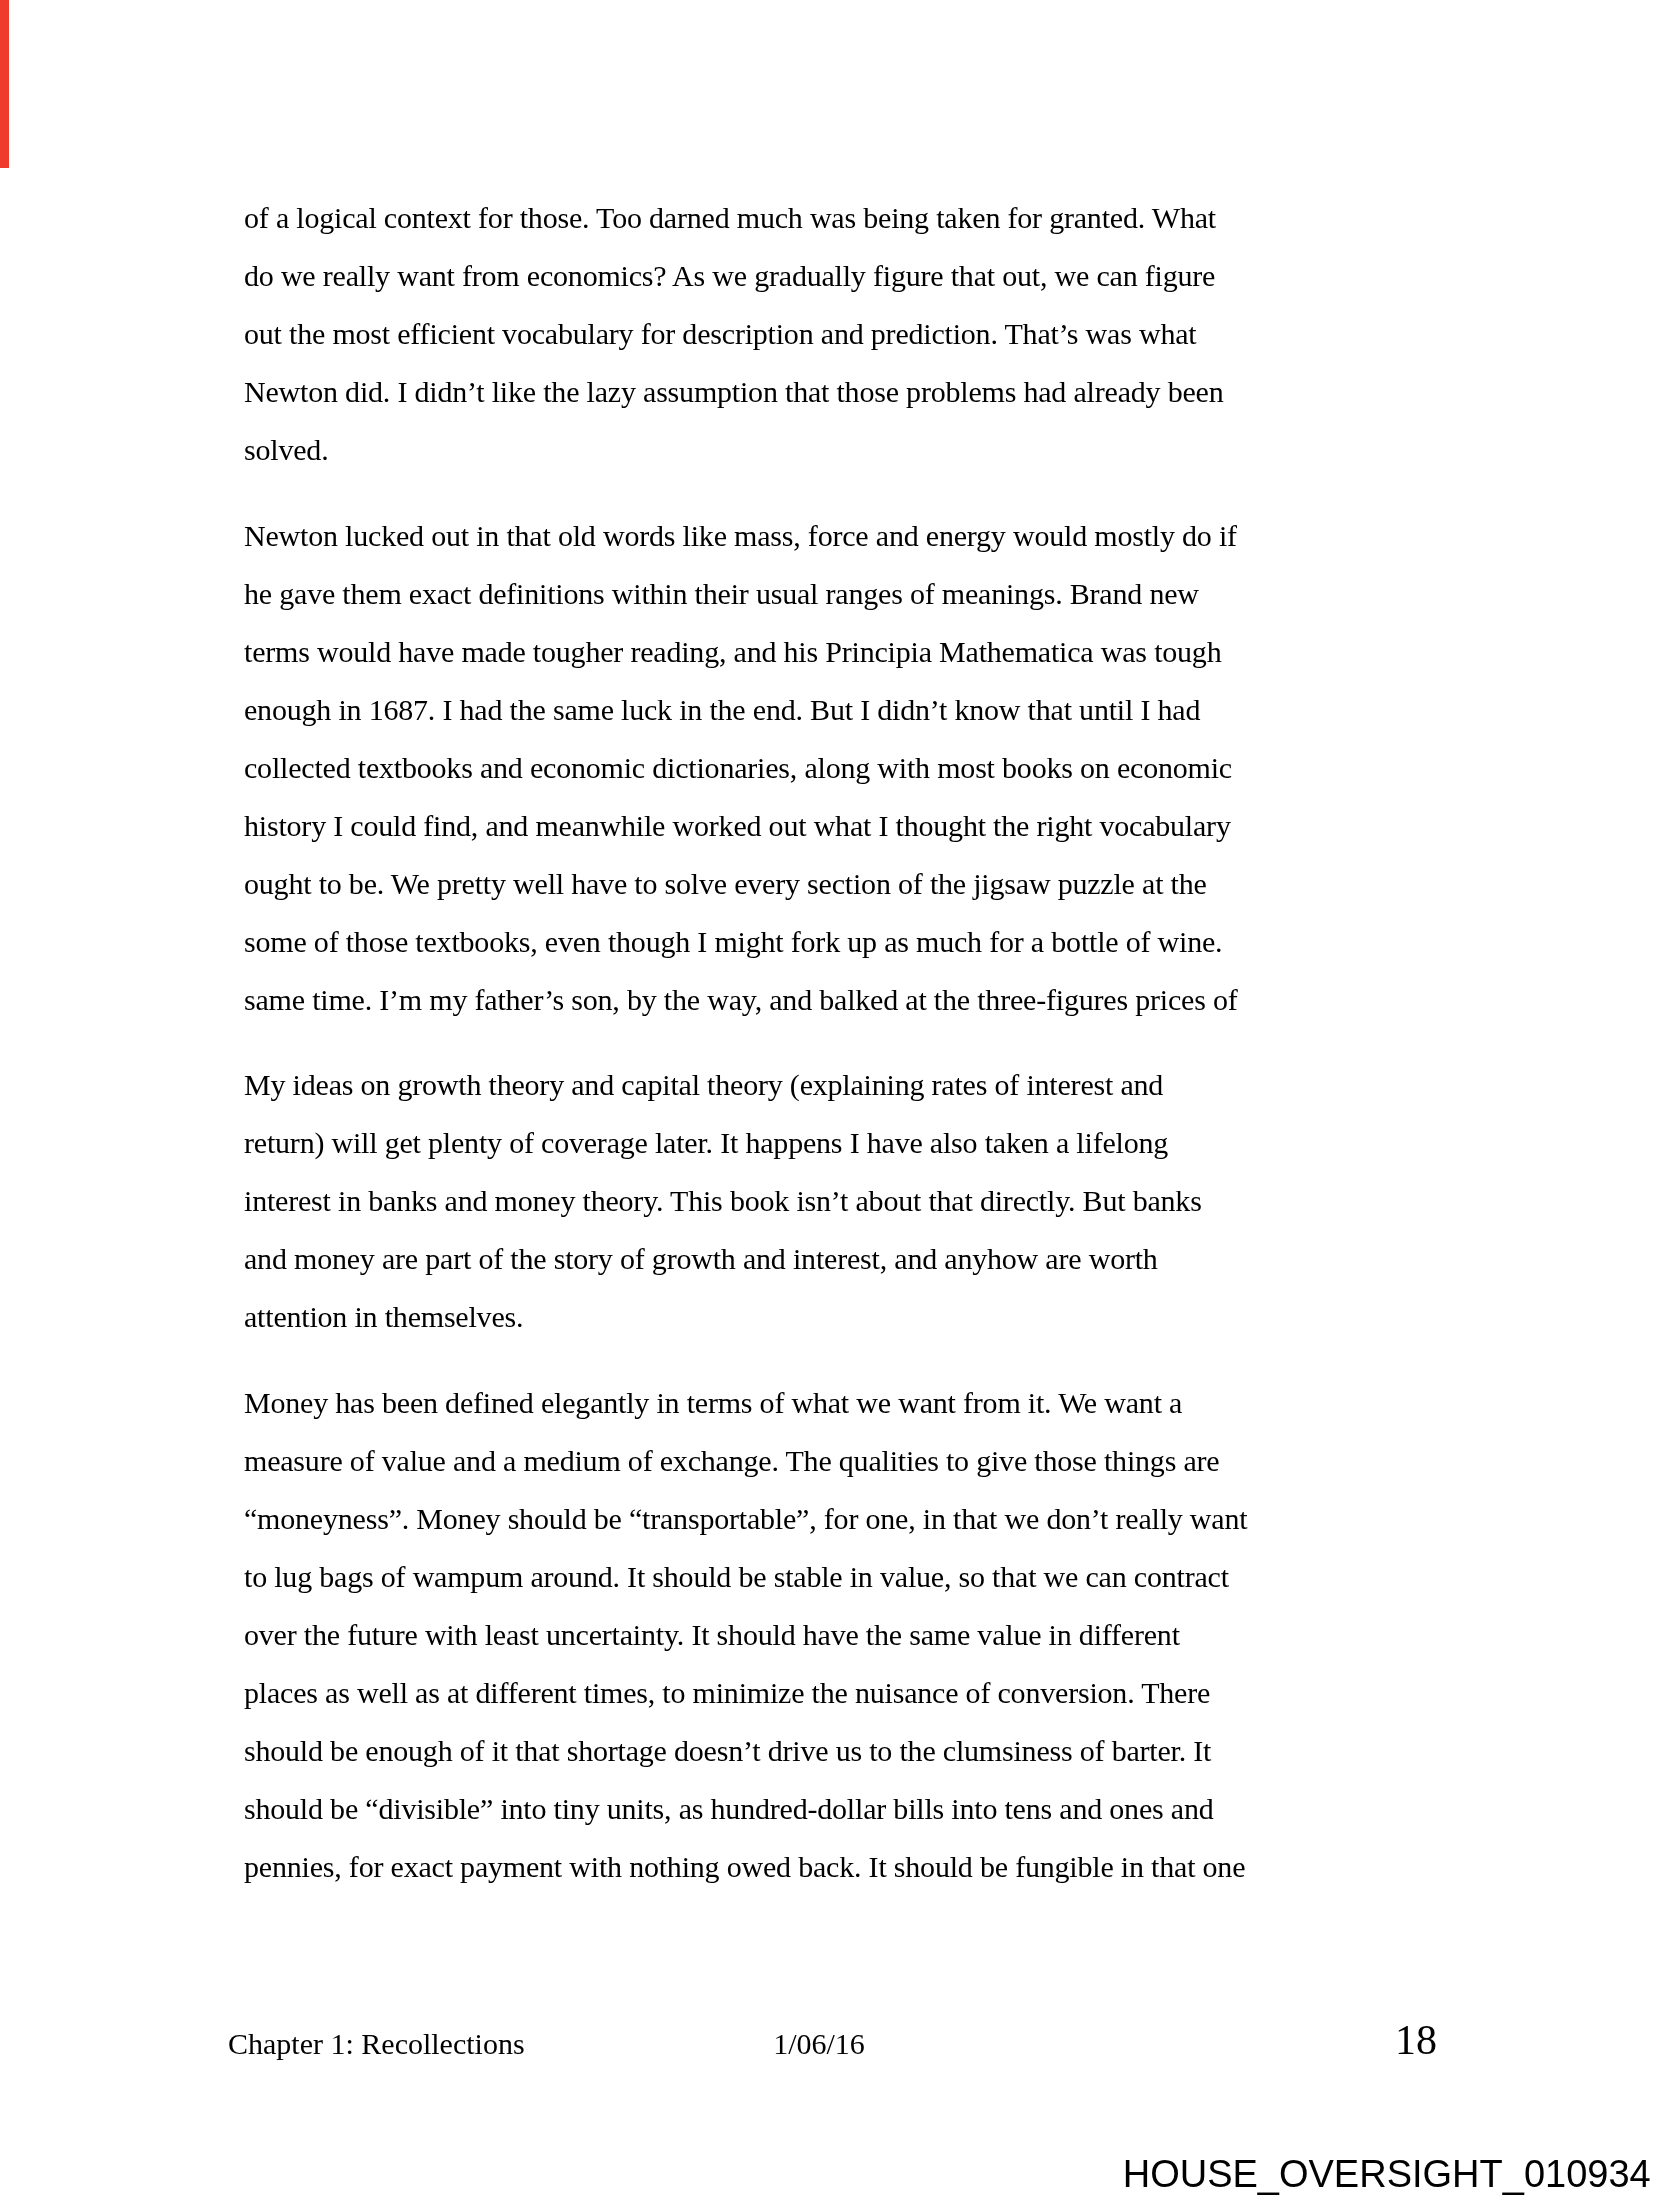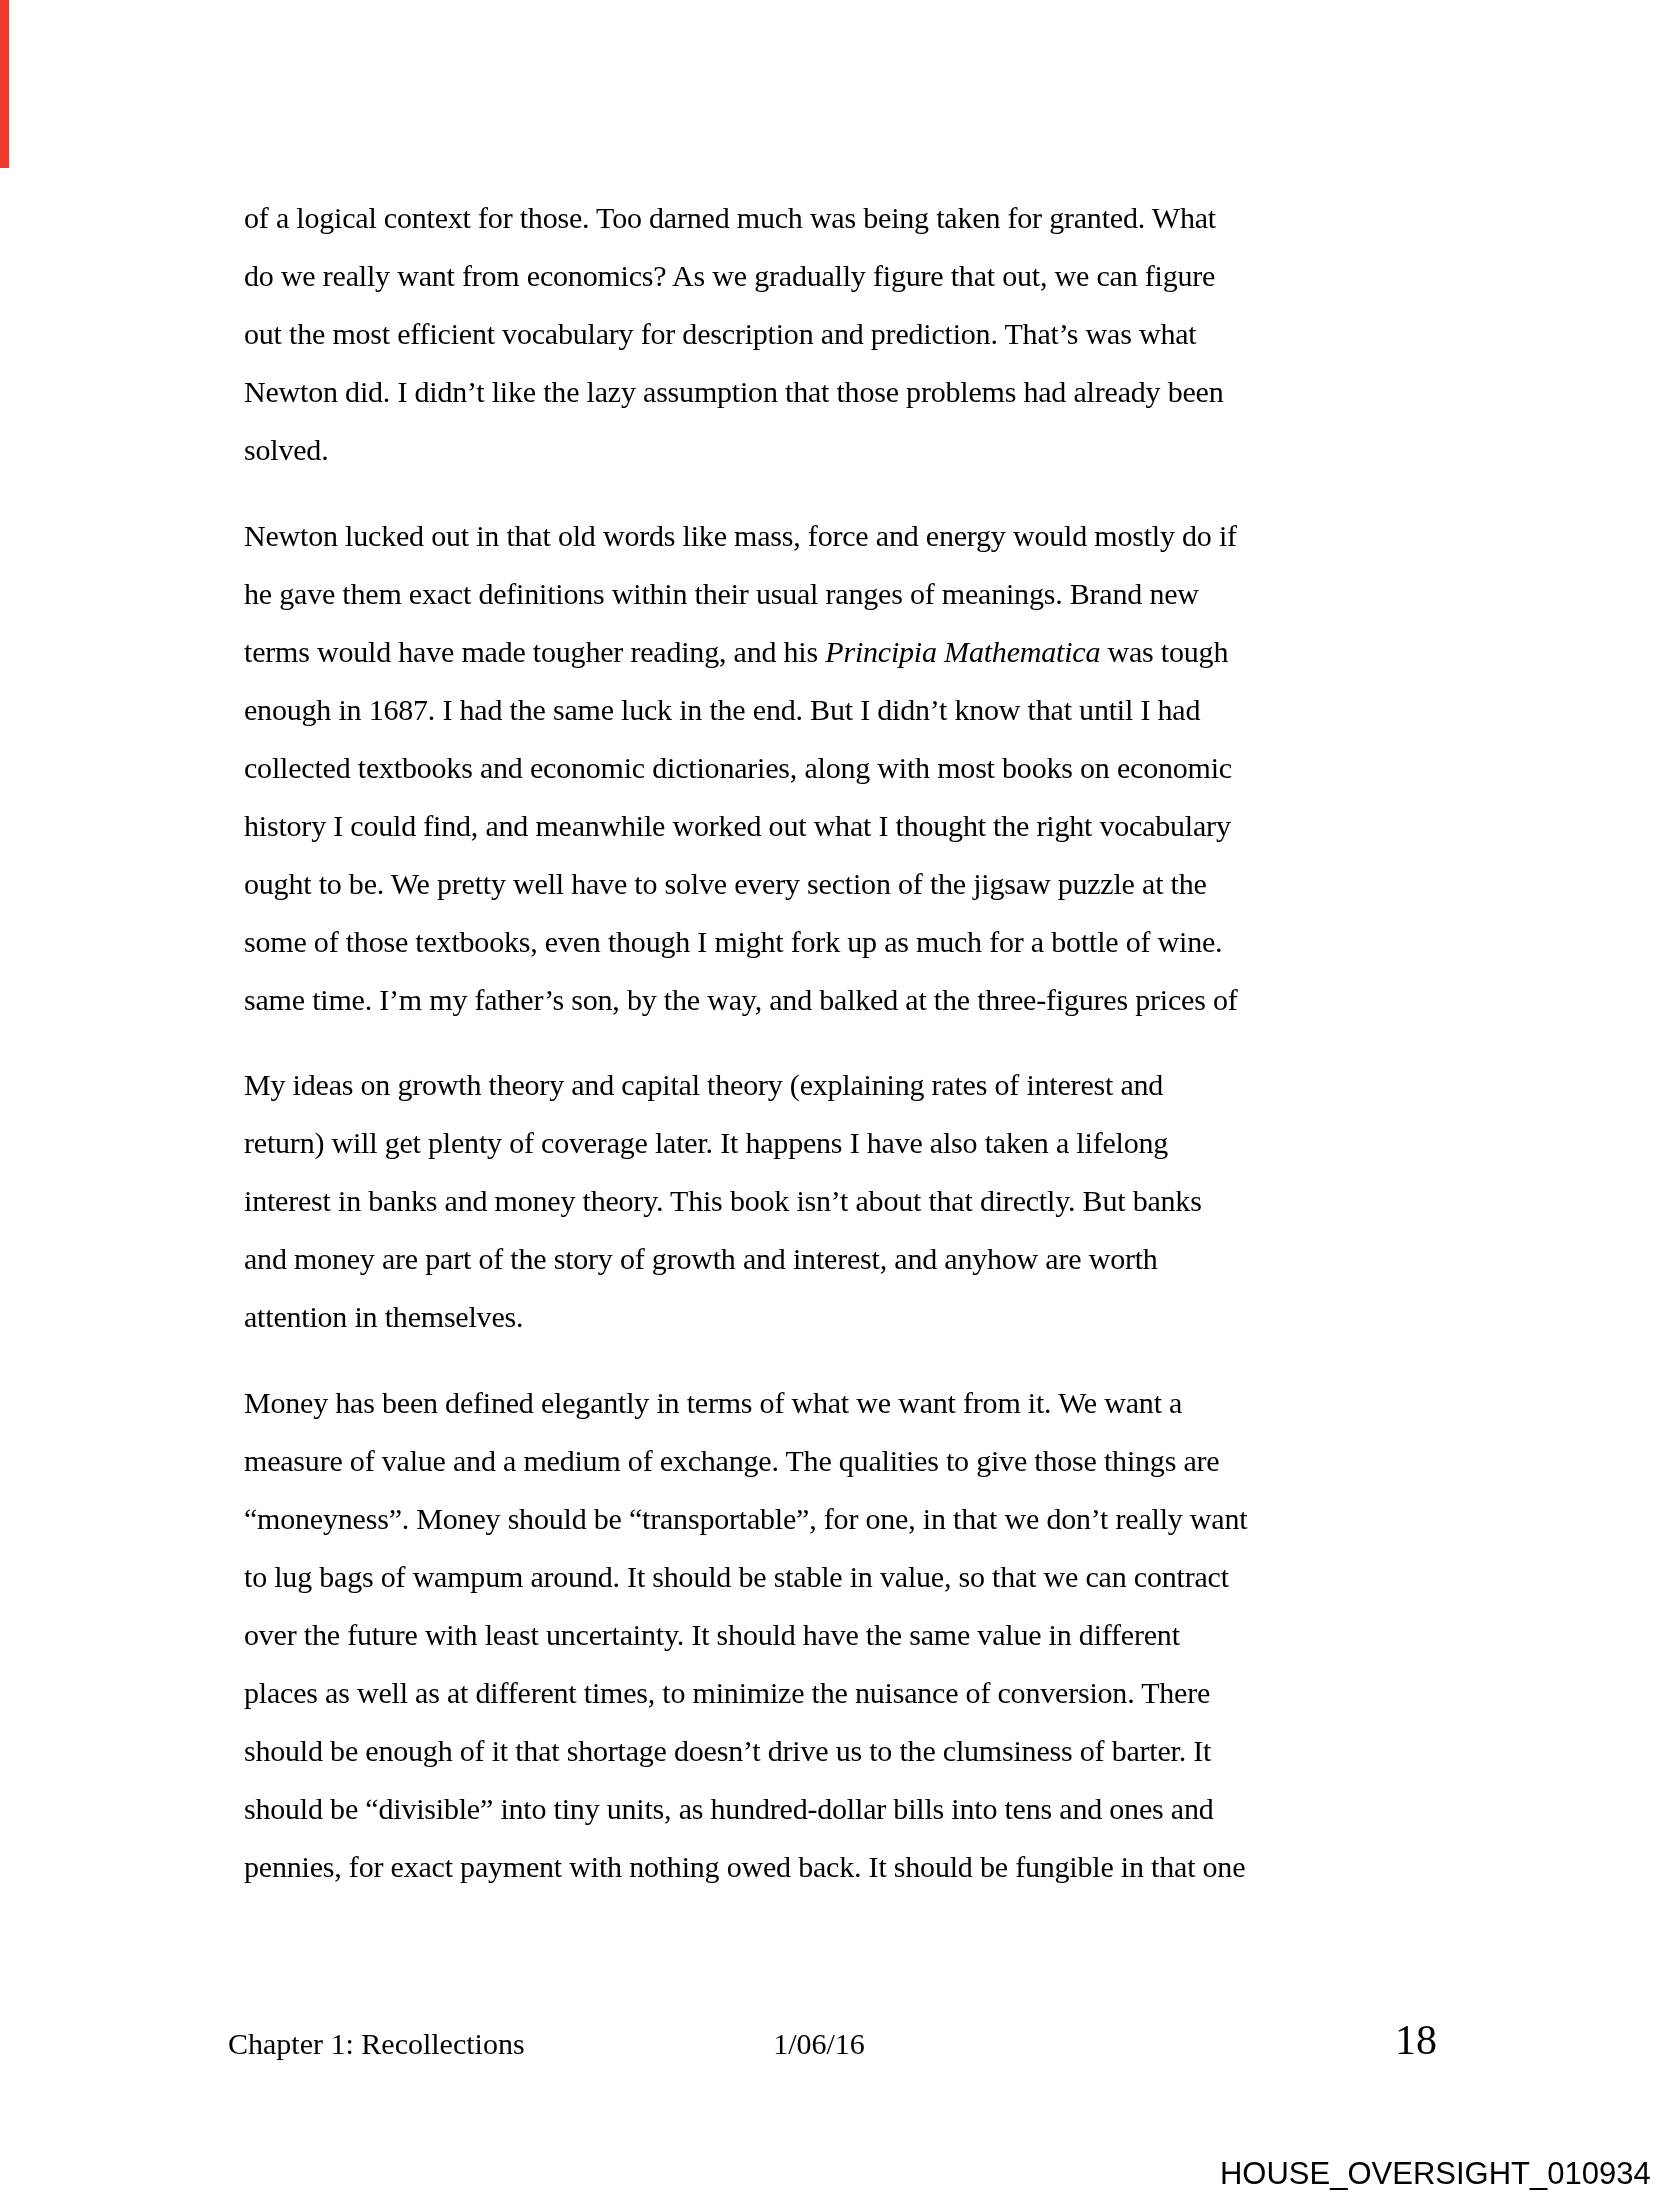--- a/index.html
+++ b/index.html
@@ -35,21 +35,20 @@
     letter-spacing: -0.2px;
   }
   .para + .para {
     margin-top: 27.5px;
   }
   .line {
     white-space: nowrap;
     height: 58px;
   }
   .italic {
-    font-style: italic;
   }
   .footer {
     position: absolute;
     left: 228px;
     right: 232px;
     top: 2024px;
     height: 39px;
     font-size: 30px;
     line-height: 39px;
   }
@@ -68,21 +67,21 @@
     position: absolute;
     right: 0;
     top: -2.6px;
     font-size: 42px;
   }
   .bates {
     position: absolute;
     top: 2157px;
     right: 18.3px;
     font-family: "Liberation Sans", "DejaVu Sans", sans-serif;
-    font-size: 31px;
+    font-size: 38px;
     line-height: 34px;
     color: #000000;
     margin-left: 29px;
   }
 </style>
 </head>
 <body>
 
 <div class="page">
 

